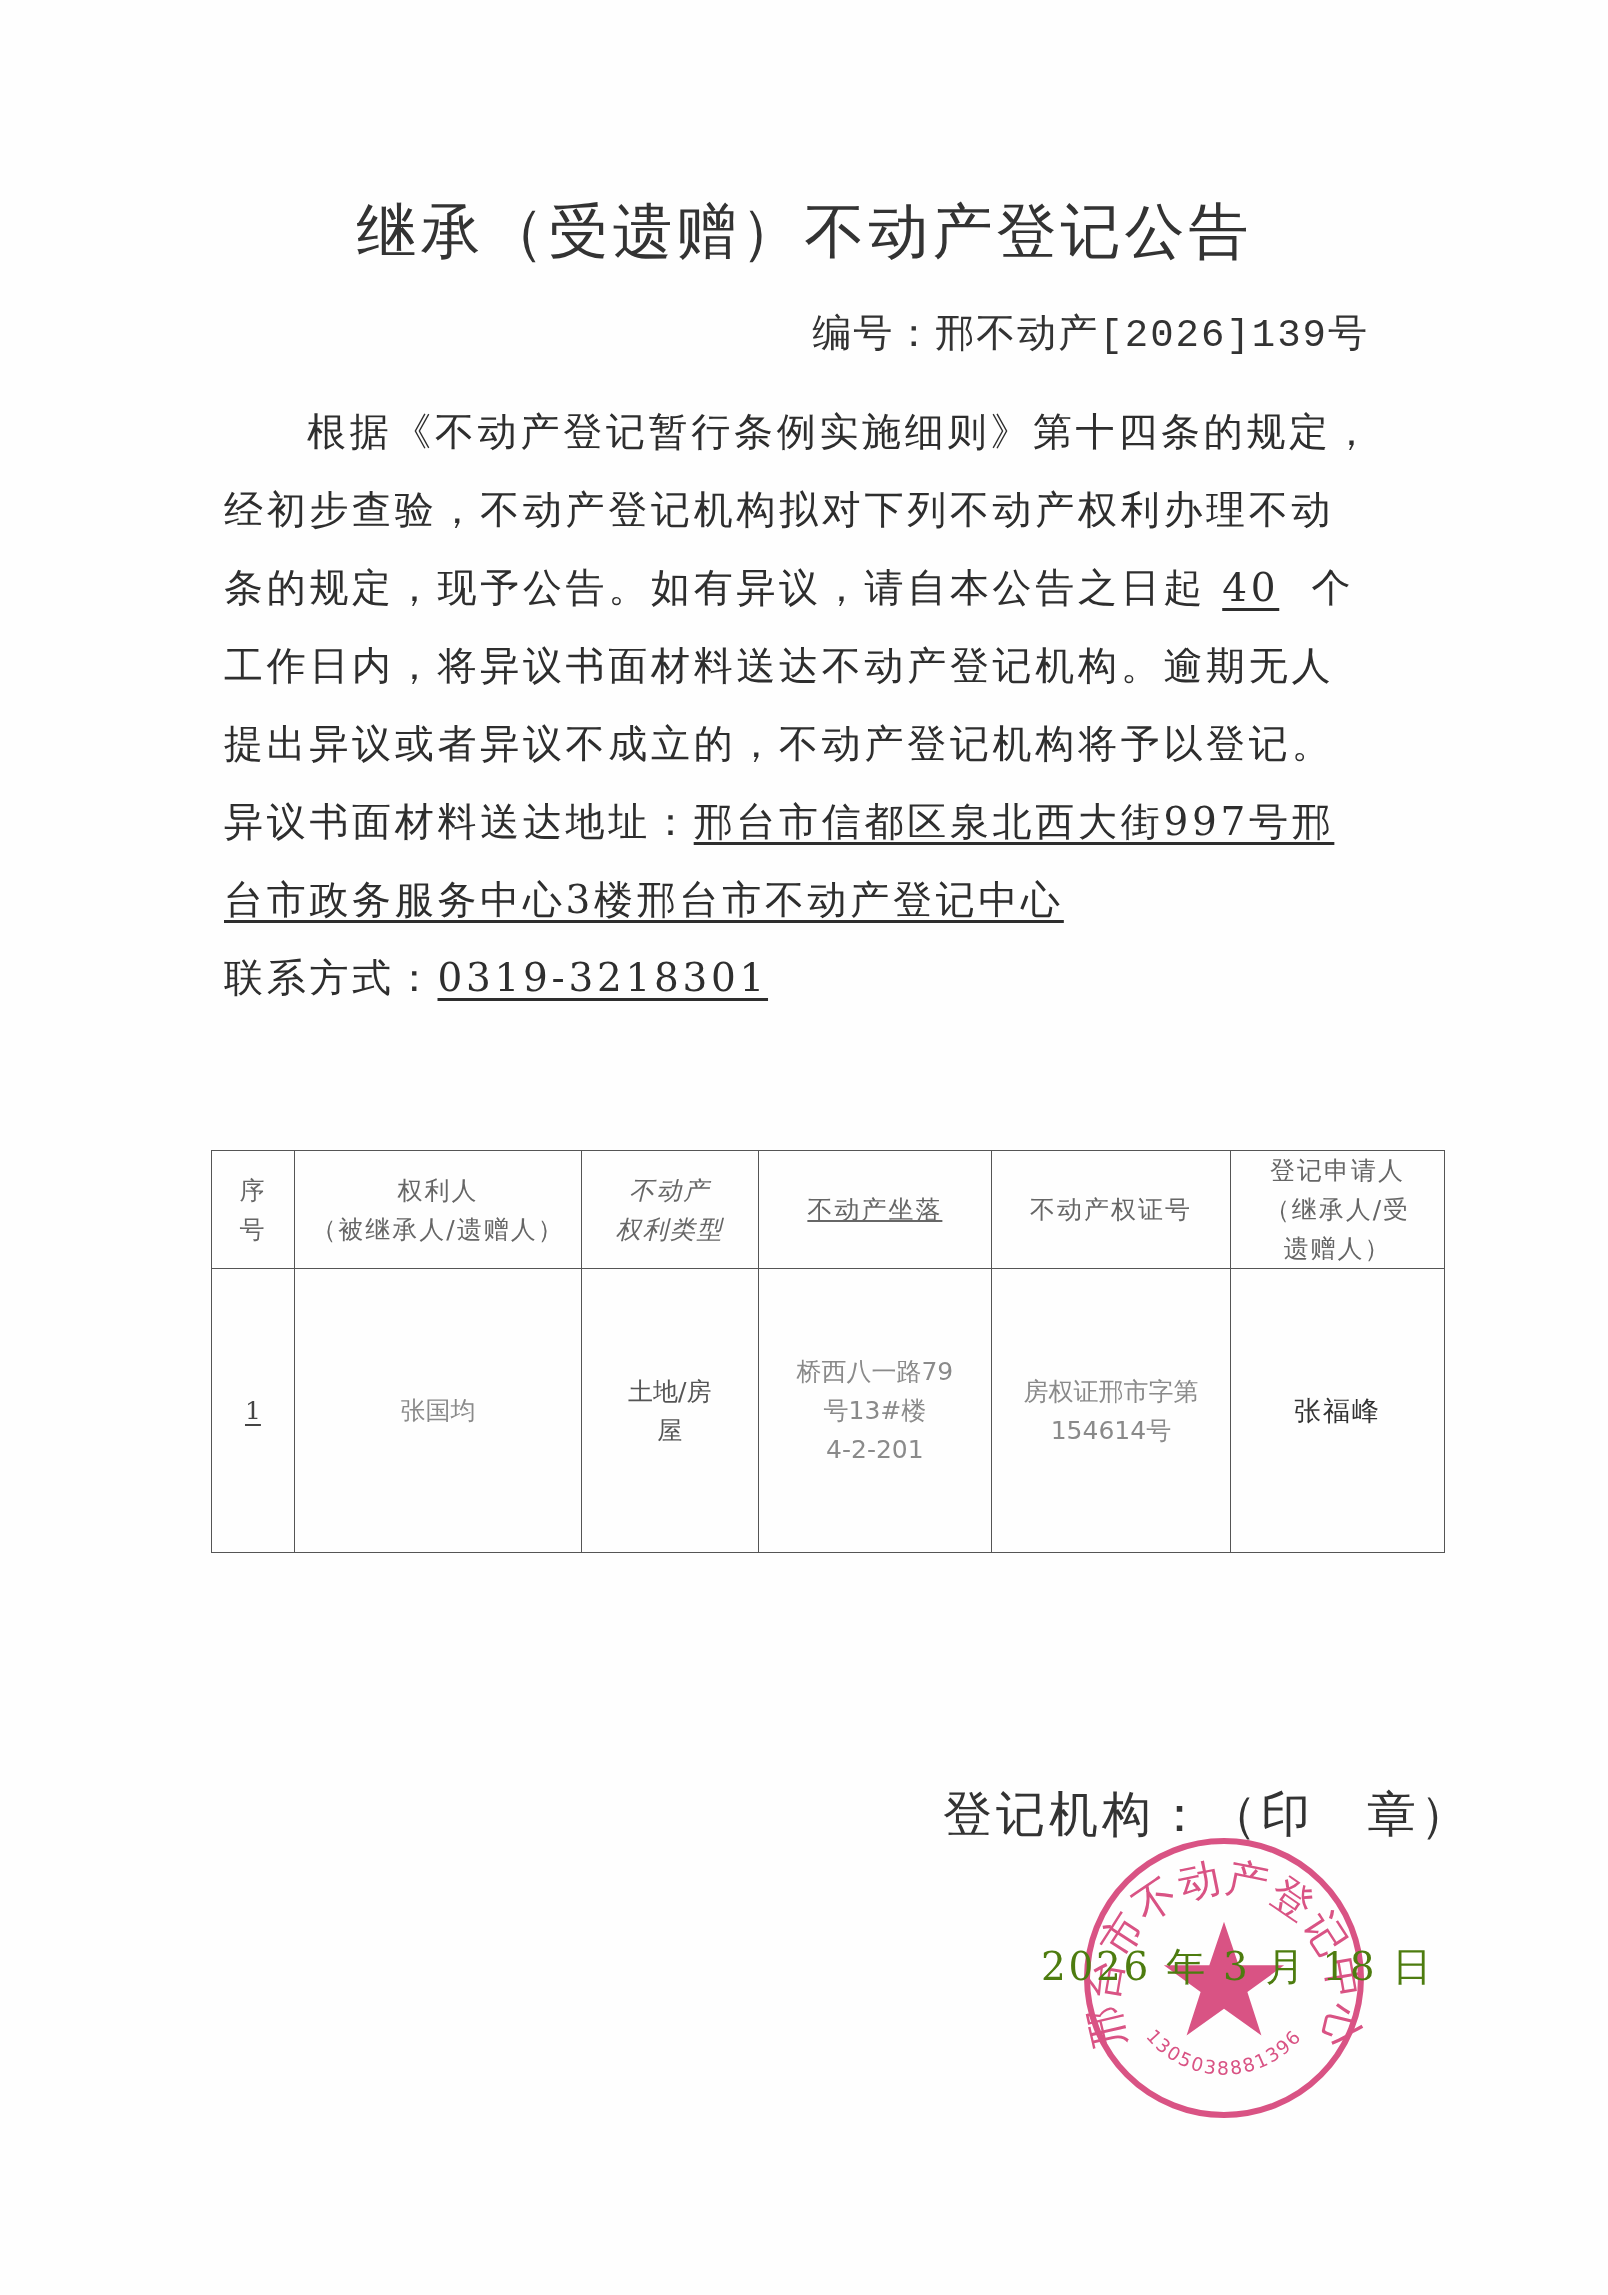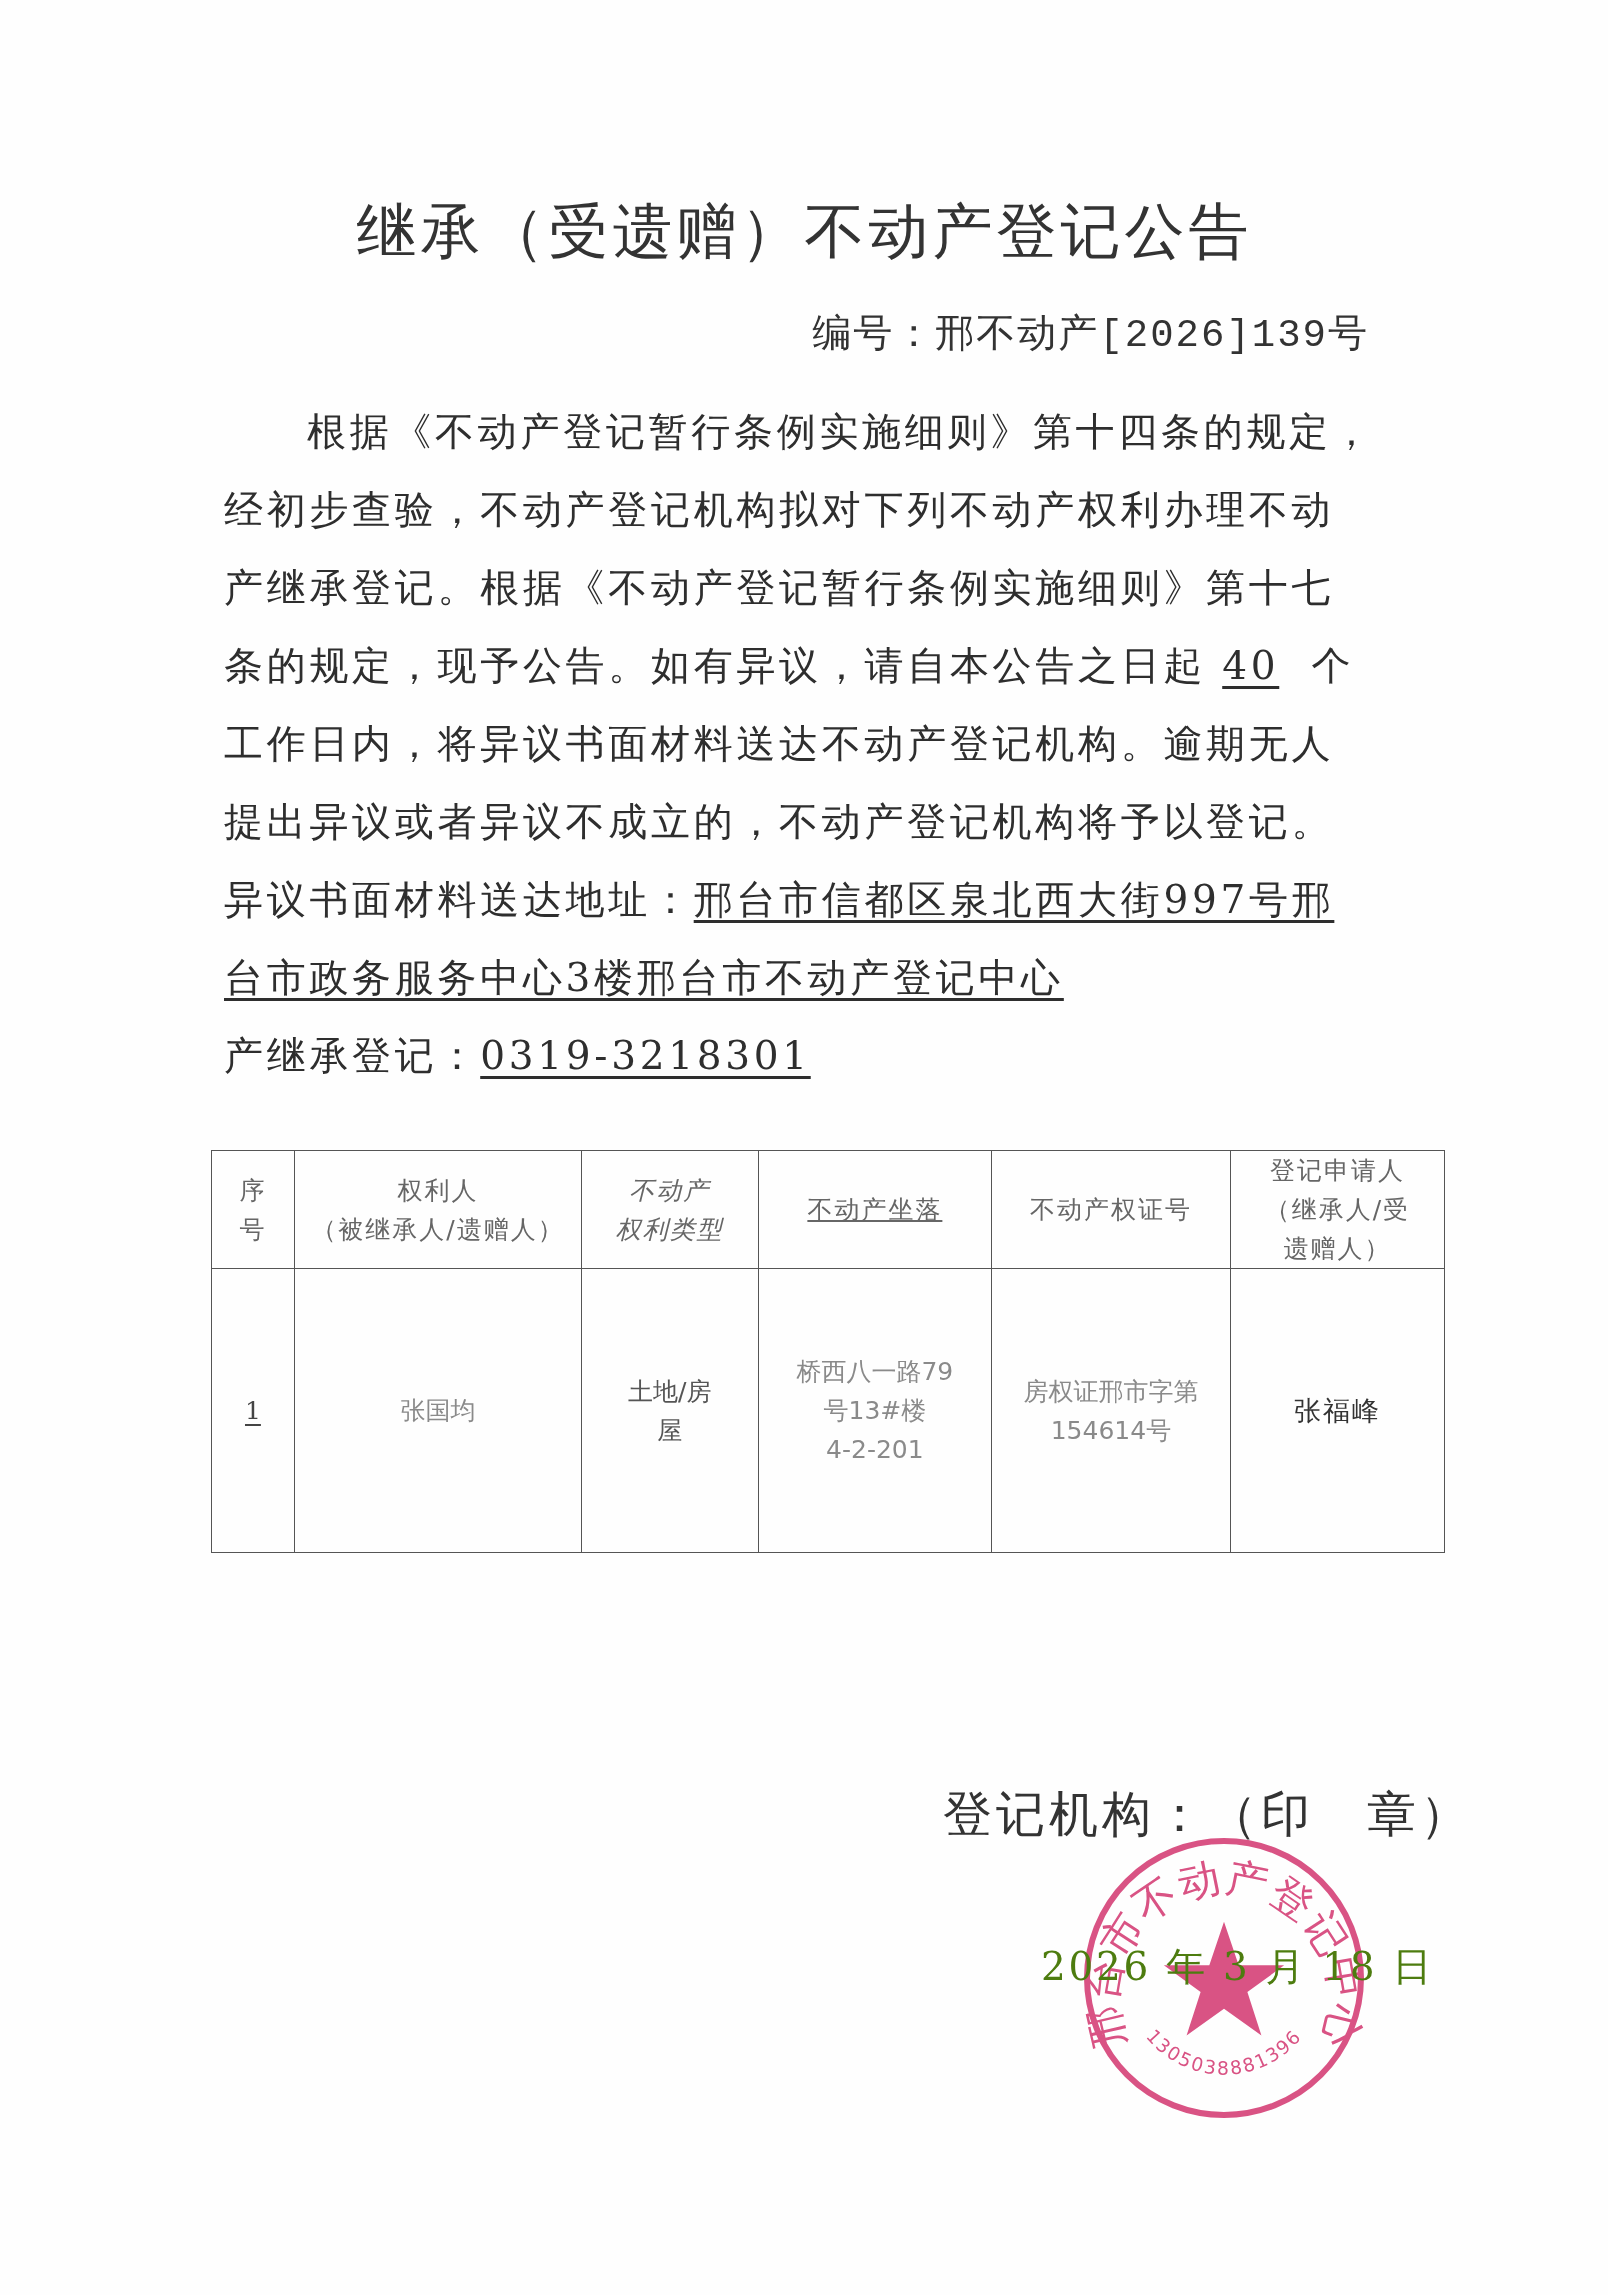--- a/index.html
+++ b/index.html
@@ -47,27 +47,26 @@
 
   <div class="title">继承（受遗赠）不动产登记公告</div>
 
   <div class="doc-number">
     <span>编号：</span><span>邢不动产[2026]139号</span>
   </div>
 
   <div class="body-text">
     <span class="line"><span class="indent"></span><span>根据《不动产登记暂行条例实施细则》第十四条的规定，</span></span>
     <span class="line">经初步查验，不动产登记机构拟对下列不动产权利办理不动</span>
-    <span class="line">产继承登记。根据《不动产登记暂行条例实施细则》第十七</span>
     <span class="line"><span>条的规定，现予公告。如有异议，请自本公告之日起</span> <span class="uline">40</span>&nbsp;&nbsp;<span>个</span></span>
     <span class="line">工作日内，将异议书面材料送达不动产登记机构。逾期无人</span>
     <span class="line">提出异议或者异议不成立的，不动产登记机构将予以登记。</span>
     <span class="line"><span>异议书面材料送达地址：</span><span class="uline">邢台市信都区泉北西大街997号邢</span></span>
     <span class="line"><span class="uline">台市政务服务中心3楼邢台市不动产登记中心</span></span>
-    <span class="line"><span>产继承登记：</span><span class="uline">0319-3218301</span></span>
+    <span class="line"><span>联系方式：</span><span class="uline">0319-3218301</span></span>
   </div>
 
   <table class="records">
     <thead>
       <tr>
         <th class="c1"><span>序</span><br><span>号</span></th>
         <th class="c2"><span>权利人</span><br><span>（被继承人/遗赠人）</span></th>
         <th class="c3"><span>不动产</span><br><span>权利类型</span></th>
         <th class="c4">不动产坐落</th>
         <th class="c5">不动产权证号</th>

